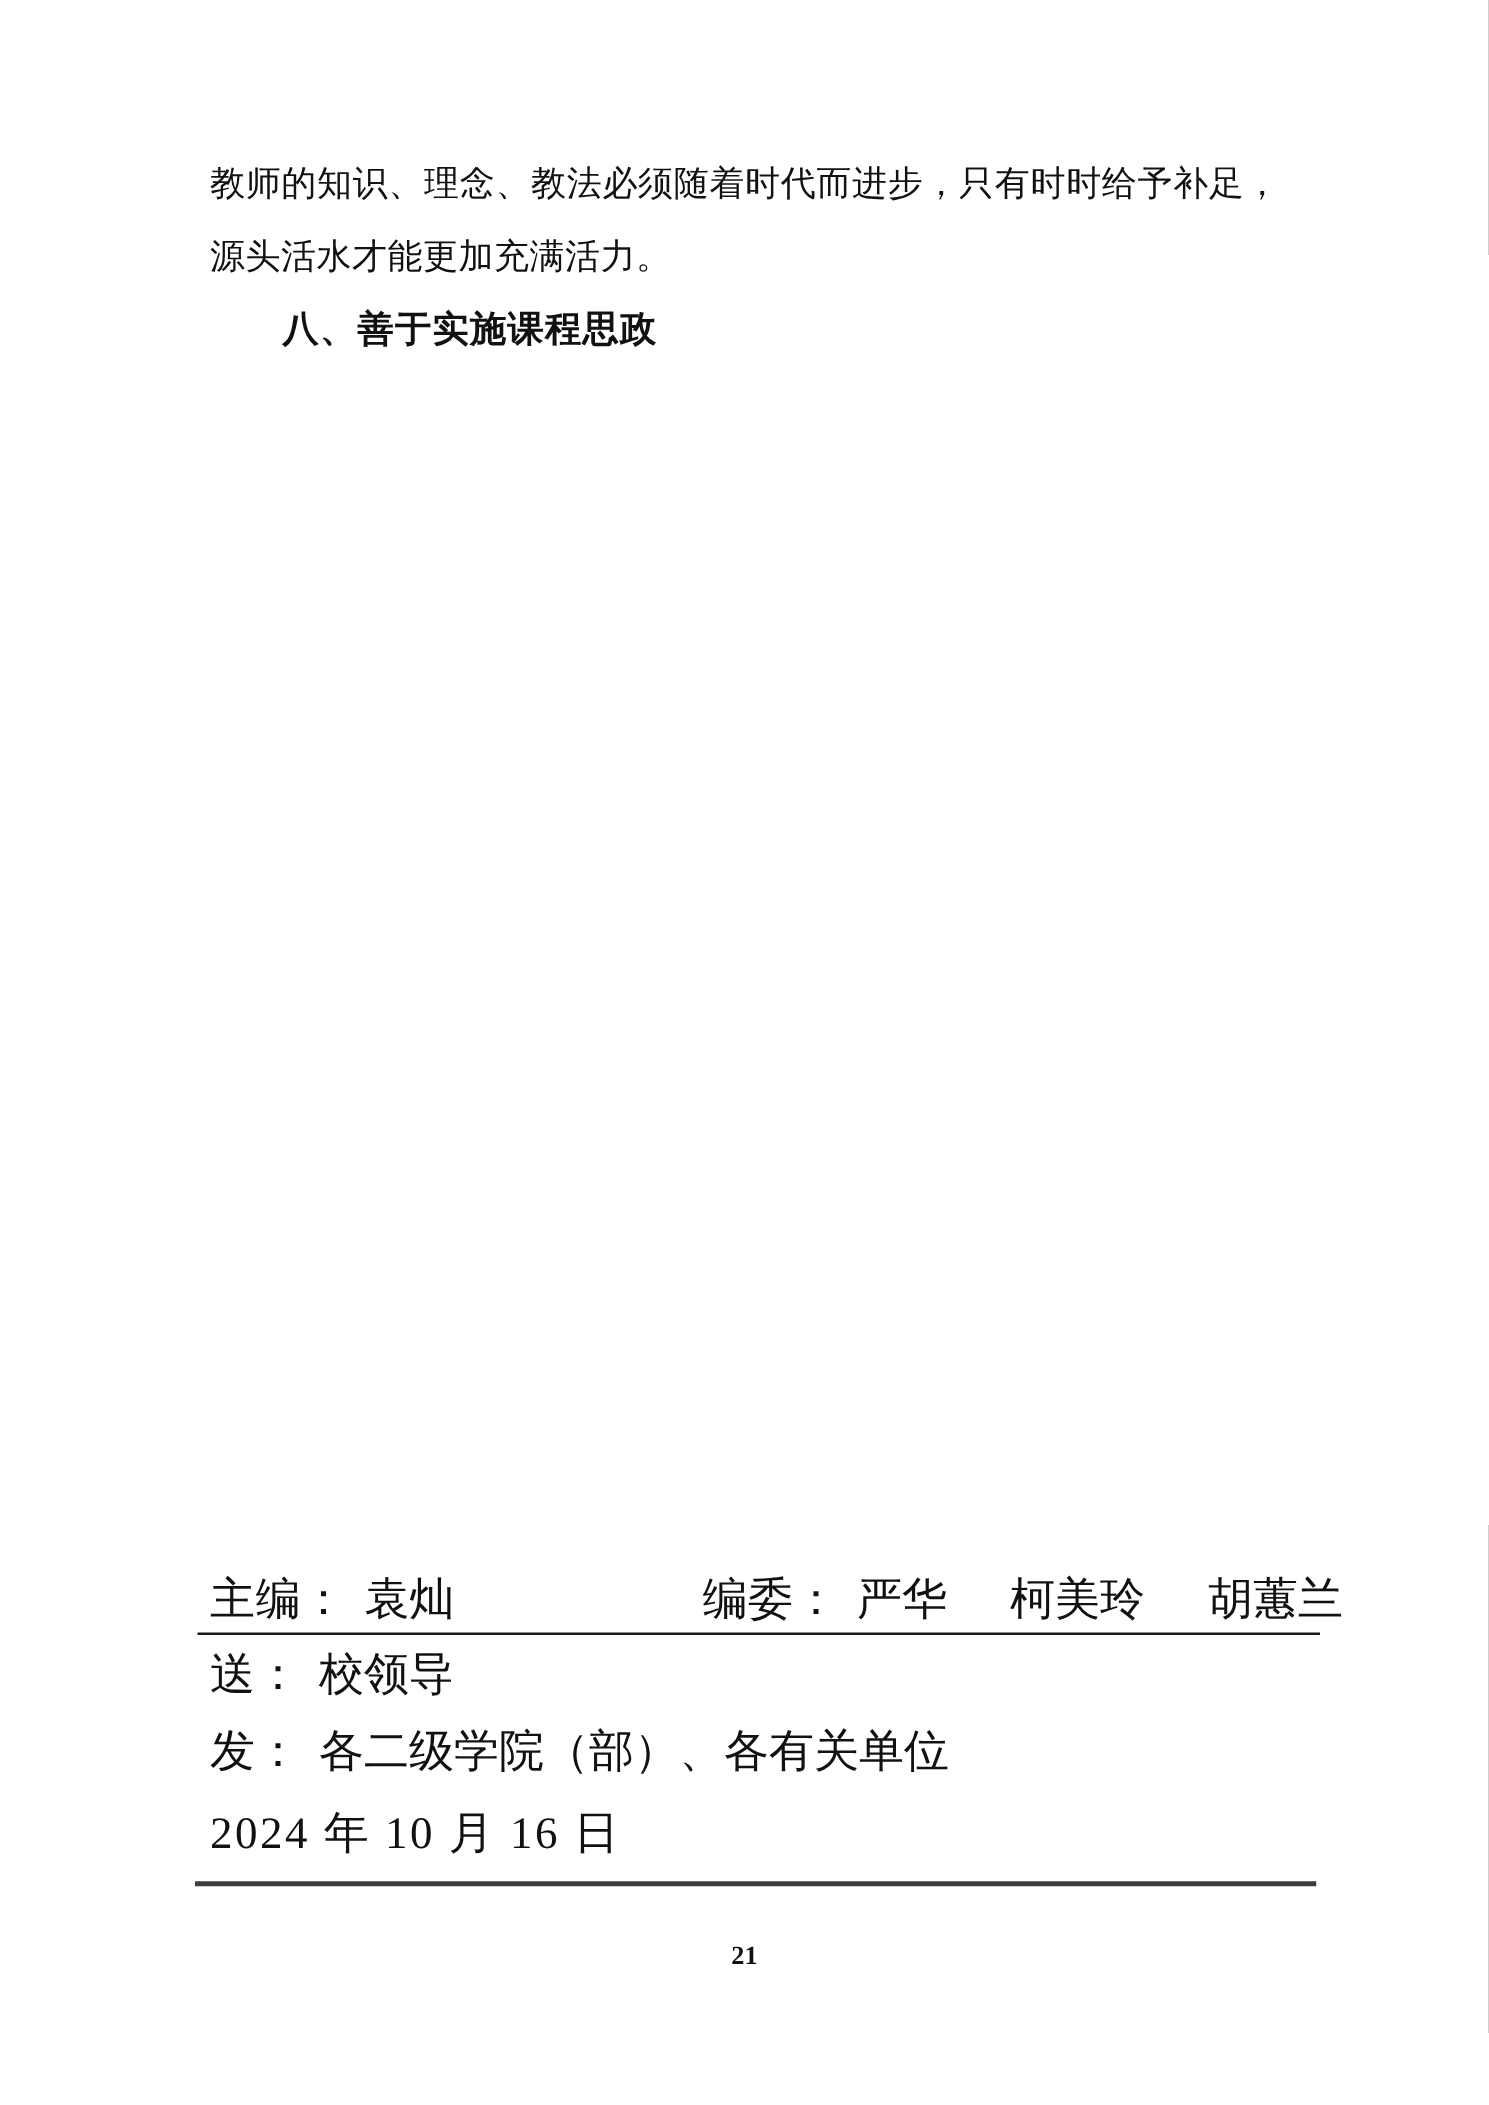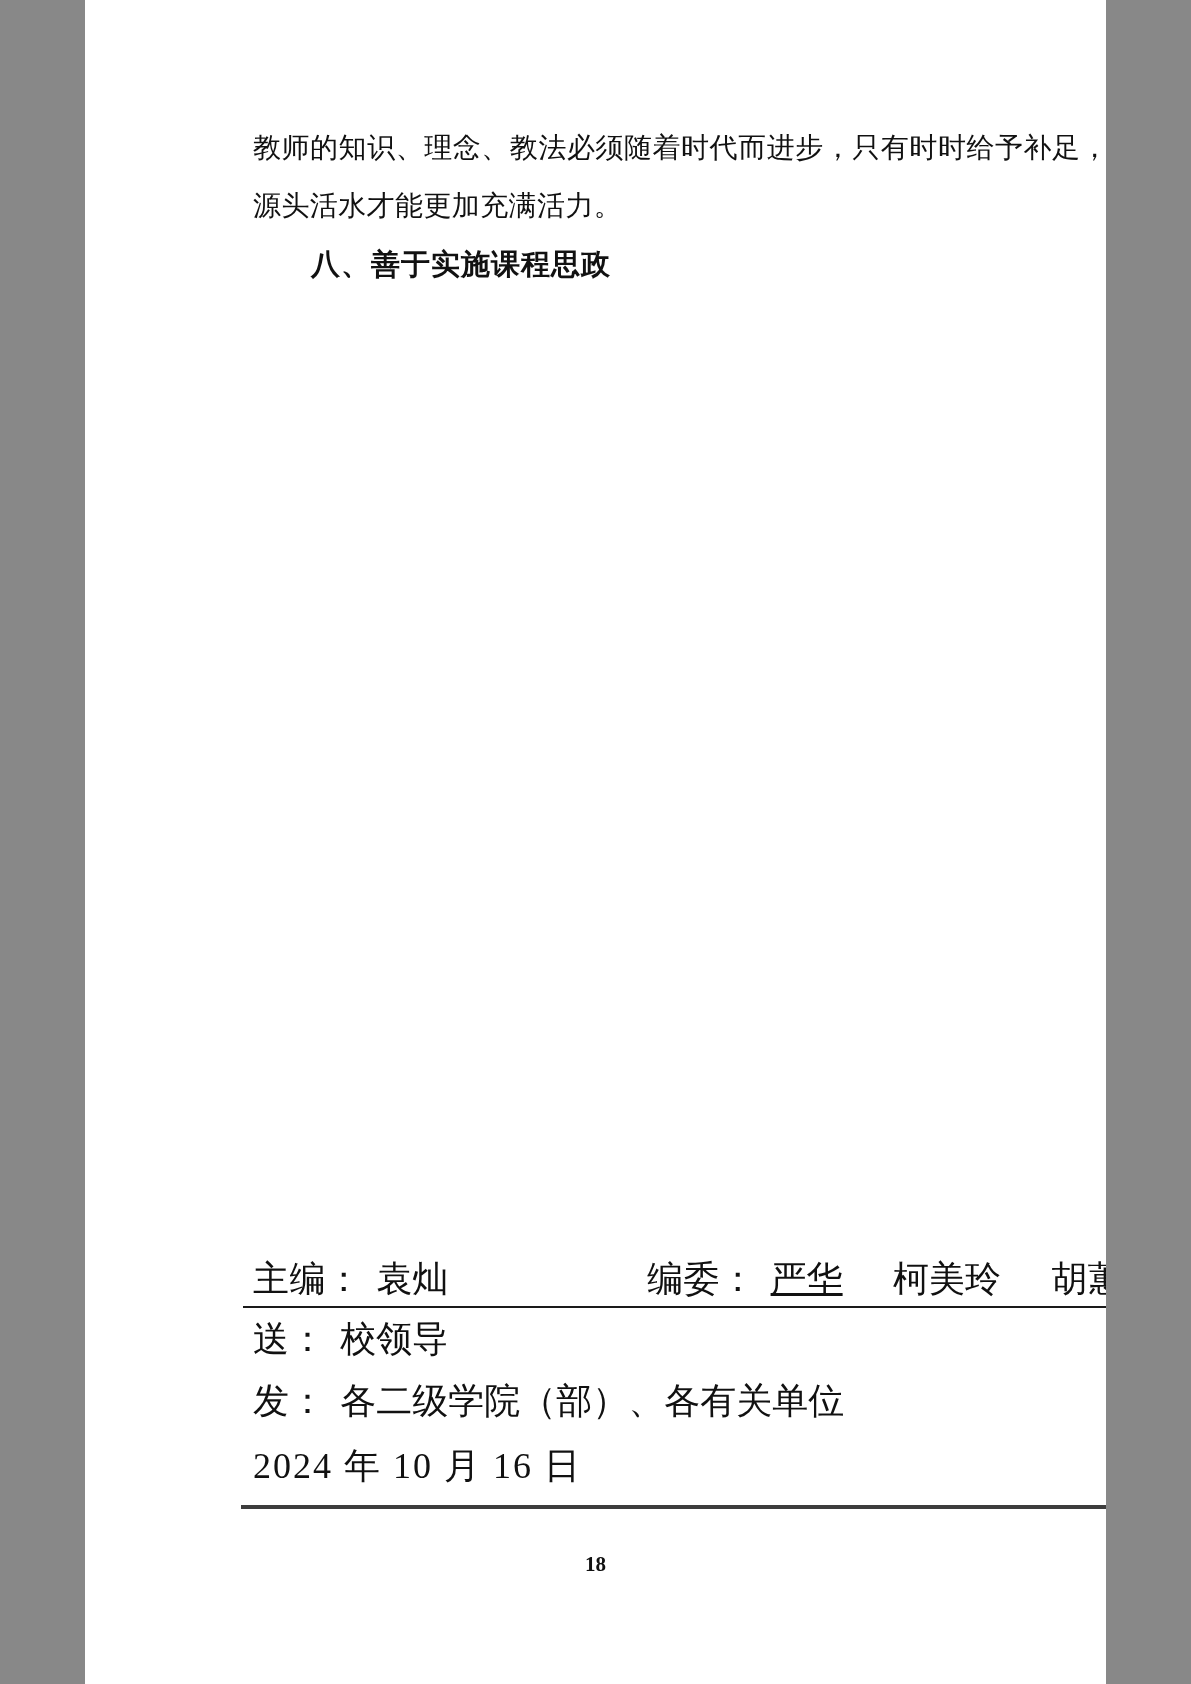--- a/index.html
+++ b/index.html
@@ -1,19 +1,19 @@
 <!DOCTYPE html>
 <html><head>
 <meta charset="utf-8">
 <style>
   * { margin:0; padding:0; box-sizing:border-box; }
   html,body { background:#888; }
   .page {
     position:relative;
-    width:1021px; height:1684px;
+    width:1191px; height:1684px;
     margin:0 auto;
     background:#ffffff;
     color:#111111;
     font-family:"Liberation Serif","DejaVu Serif",serif;
     overflow:hidden;
   }
   .content {
     position:absolute;
     left:168px; top:119px; width:856px;
     font-size:28px;
@@ -40,21 +40,21 @@
   .footer-row {
     position:absolute;
     left:168px; width:856px;
     font-size:36px;
     line-height:34px;
     white-space:nowrap;
   }
   .row-editors { top:1262px; }
   .committee-group { position:absolute; left:394px; top:0; }
   .committee-member { margin-left:1.4em; }
-  .committee-member.first { margin-left:0.4em;text-decoration:underline; }
+  .committee-member.first { margin-left:0.4em; }
   .editor-name { margin-left:0.4em; }
   .rule {
     position:absolute;
     background:#1a1a1a;
   }
   .rule.thin { left:158px; top:1306px; width:898px; height:2px; }
   .rule.thick { left:156px; top:1505px; width:897px; height:4px; background:#3d3d3d; }
   .row-send { top:1322px; }
   .row-dist { top:1384px; }
   .row-print {
@@ -100,16 +100,16 @@
     <div class="footer-row row-dist">
       <span class="label">发：</span><span class="editor-name">各二级学院（部）、各有关单位</span>
     </div>
 
     <div class="footer-row row-print">
       <span class="print-date">2024 年 10 月 16 日</span>
     </div>
 
     <div class="rule thick"></div>
 
-    <div class="page-number">18</div>
+    <div class="page-number">21</div>
   </footer>
 
 </div>
 
 </body></html>

